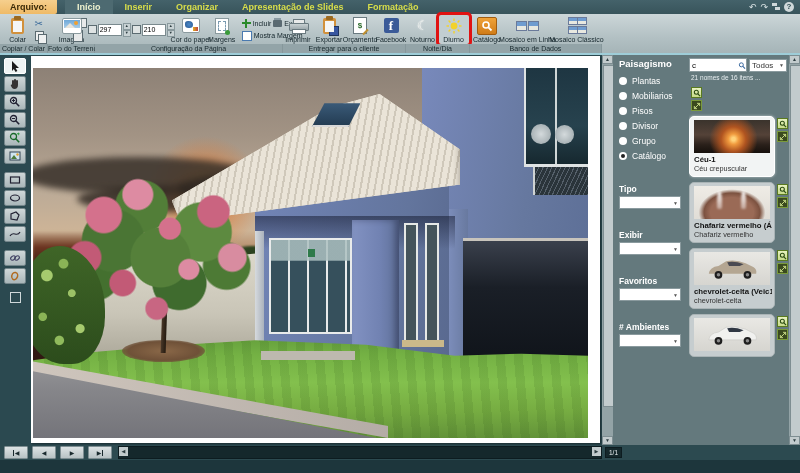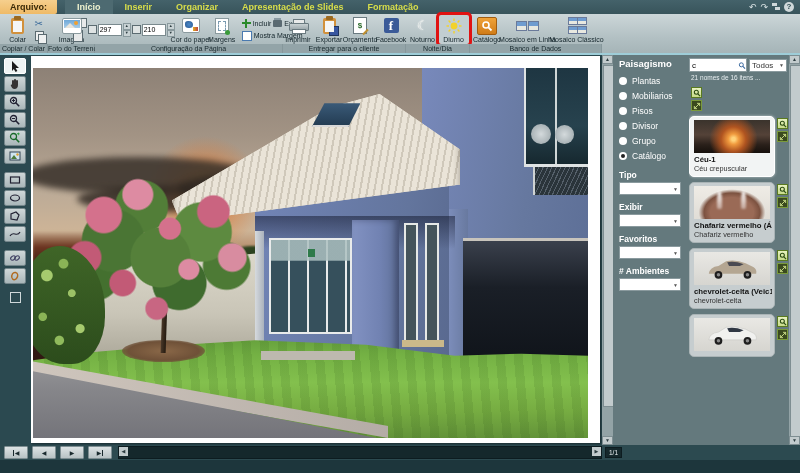--- a/index.html
+++ b/index.html
@@ -196,21 +196,21 @@
   .sbthumb{position:absolute;left:1px;width:9px;background:#c2cbcd;border:1px solid #7e8e92;}
 
   
   .panel{position:absolute;left:613px;top:55px;width:176px;bottom:21px;background:#64797d;display:flex;overflow:hidden;}
   .pleft{width:74px;padding:3px 1px 0 6px;box-sizing:border-box;}
   .ptitle{color:#fff;font-weight:bold;font-size:9.5px;margin-bottom:4px;}
   .radiorow{display:flex;align-items:center;gap:5px;height:15px;}
   .radio{width:8px;height:8px;border-radius:50%;background:#fff;position:relative;flex:none;}
   .radio.sel:after{content:"";position:absolute;left:2px;top:2px;width:4px;height:4px;border-radius:50%;background:#222;}
   .radiolab{color:#fff;font-size:8.5px;white-space:nowrap;}
-  .fillab{color:#fff;font-weight:bold;font-size:8.5px;margin:7px 0 2px 0;white-space:nowrap;}
+  .fillab{color:#fff;font-weight:bold;font-size:8.5px;margin:21px 0 2px 0;white-space:nowrap;}
   .dd{width:62px;height:13px;background:#fff;border:1px solid #8a9a9e;display:flex;align-items:center;
       font-size:8px;color:#333;padding:0 2px;box-sizing:border-box;}
   .dd .arr{margin-left:auto;font-size:5px;color:#555;}
   .pright{flex:1;padding:3px 2px 0 2px;position:relative;}
   .searchrow{display:flex;gap:2px;align-items:center;}
   .searchbox{width:56px;height:12px;border:1px solid #8a9a9e;background:#fff;display:flex;align-items:center;}
   .searchbox input{border:none;outline:none;width:44px;height:10px;font-size:8px;padding:0 2px;font-family:"Liberation Sans",sans-serif;}
   .dd.todos{width:38px;}
   .count{color:#e8eef0;font-size:6.5px;margin:2px 0 3px 2px;white-space:nowrap;}
   .cards{position:absolute;left:2px;top:30px;bottom:0;overflow:hidden;}

